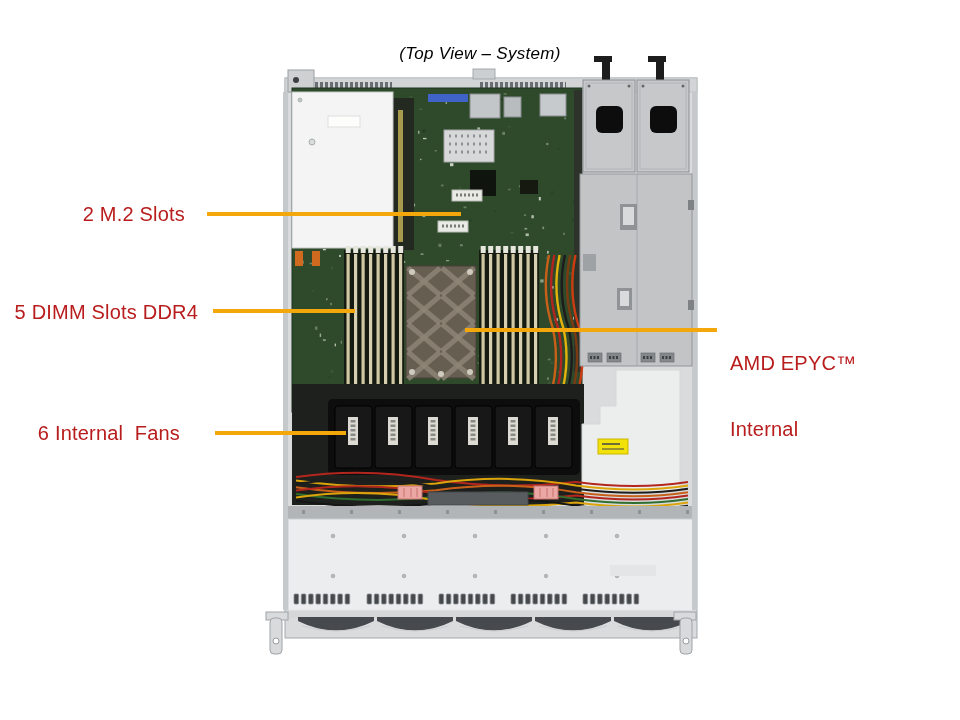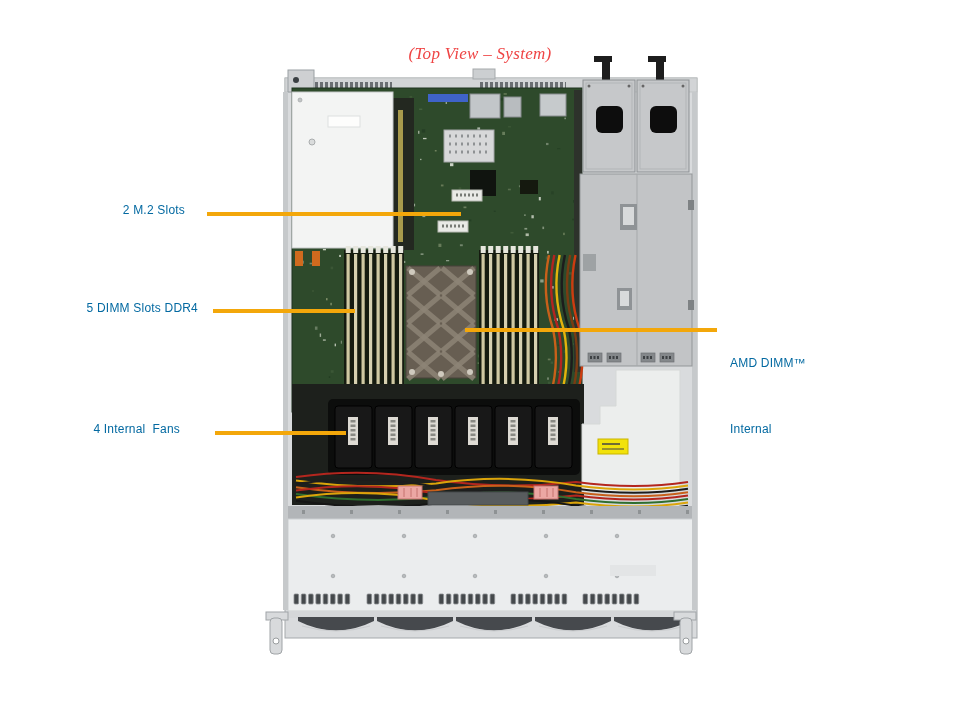--- a/index.html
+++ b/index.html
@@ -1,20 +1,20 @@
 <!DOCTYPE html>
 <html><head>
 <meta charset="utf-8">
 <style>
   html,body{margin:0;padding:0;background:#fff;}
   .canvas{position:relative;width:960px;height:720px;background:#ffffff;
           font-family:"Liberation Sans",sans-serif;overflow:hidden;}
   .fig-title{position:absolute;left:0;top:44px;width:100%;text-align:center;
-             font-style:italic;font-size:17px;color:#ef4444;letter-spacing:.3px;font-family:Liberation Serif, serif;}
-  .callout{position:absolute;font-size:12px;color:#0369a1;white-space:pre;letter-spacing:.2px;}
+             font-style:italic;font-size:17px;color:#000000;letter-spacing:.3px;}
+  .callout{position:absolute;font-size:20px;color:#b91c1c;white-space:pre;letter-spacing:.2px;}
   .callout.right-align{text-align:right;}
   .callout-multi{line-height:22px;}
   svg{position:absolute;left:0;top:0;}
 </style>
 </head>
 <body>
 
 <div class="canvas">
 
   <div class="fig-title">(Top View – System)</div>
@@ -519,19 +519,19 @@
     <g id="g-leaders">
       <line id="ld-m2" x1="207" y1="214" x2="461" y2="214" stroke-width="4" stroke="#F3A70A"></line>
       <line id="ld-dimm" x1="213" y1="311" x2="355" y2="311" stroke-width="4" stroke="#F3A70A"></line>
       <line id="ld-fans" x1="215" y1="433" x2="346" y2="433" stroke-width="4" stroke="#F3A70A"></line>
       <line id="ld-cpu" x1="465" y1="330" x2="717" y2="330" stroke-width="4" stroke="#F3A70A"></line>
     </g>
   </svg>
 
   <div class="callout right-align" style="right:775px;top:203px;">2 M.2 Slots</div>
   <div class="callout right-align" style="right:762px;top:301px;">5 DIMM Slots DDR4</div>
-  <div class="callout right-align" style="right:780px;top:422px;">4 Internal  Fans</div>
+  <div class="callout right-align" style="right:780px;top:422px;">6 Internal  Fans</div>
   <div class="callout callout-multi" style="left:730px;top:308px;">
-    <div>AMD DIMM™</div>
+    <div>AMD EPYC™</div>
     <div>Internal</div>
   </div>
 
 </div>
 
 </body></html>

